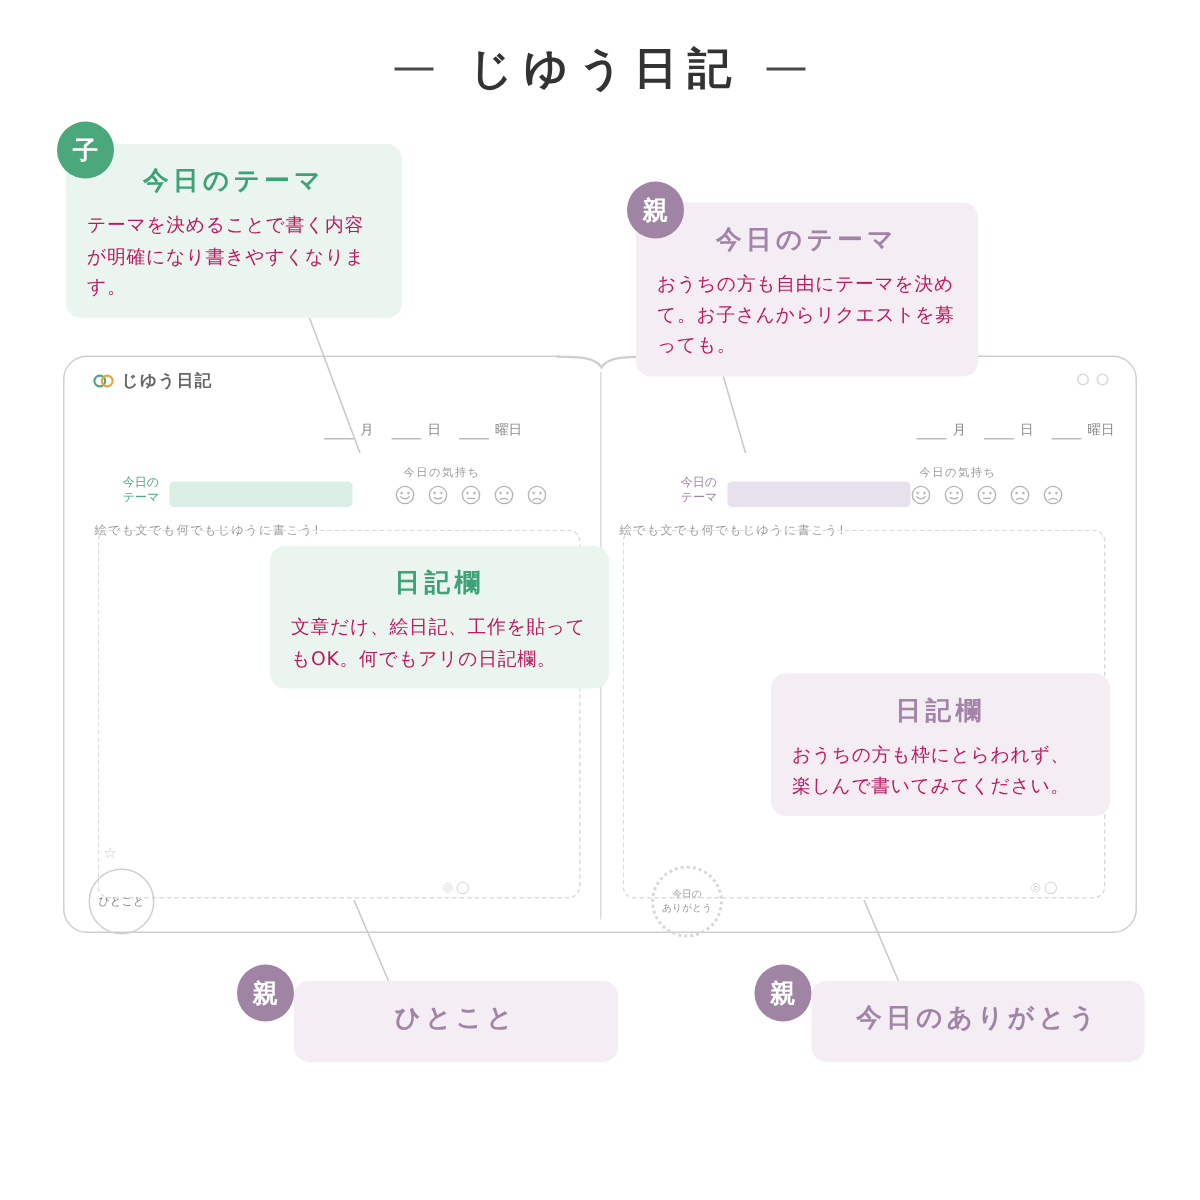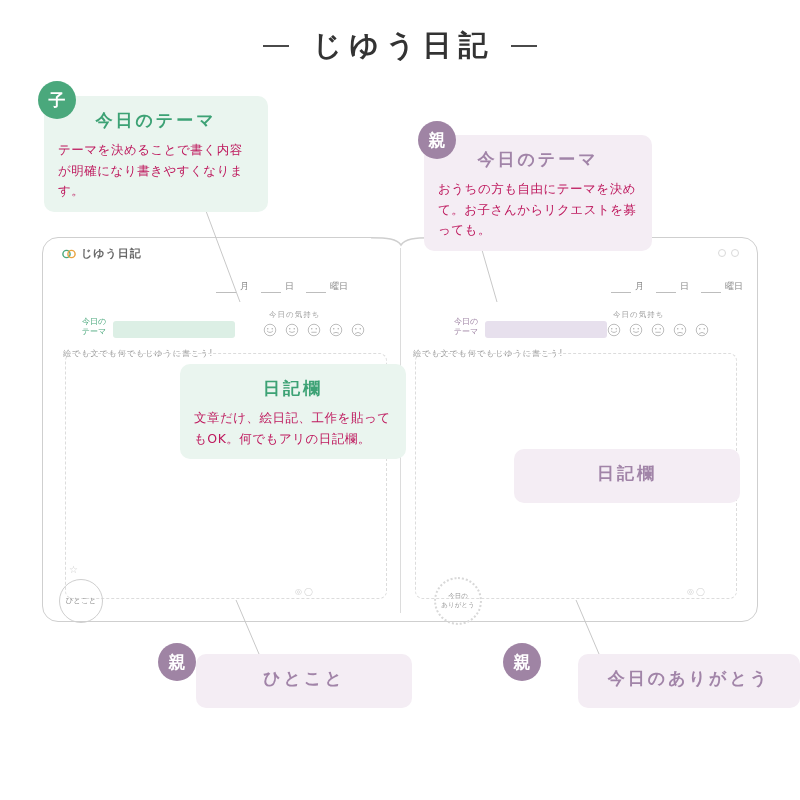--- a/index.html
+++ b/index.html
@@ -217,25 +217,26 @@
     <div class="box-body">おうちの方も自由にテーマを決めて。お子さんからリクエストを募っても。</div>
   </div>
 
   <div class="box green" style="left:180px; top:364px; width:226px;">
     <div class="box-title">日記欄</div>
     <div class="box-body">文章だけ、絵日記、工作を貼ってもOK。何でもアリの日記欄。</div>
   </div>
 
   <div class="box pink" style="left:514px; top:449px; width:226px;">
     <div class="box-title">日記欄</div>
+    <div class="box-body">おうちの方も枠にとらわれず、楽しんで書いてみてください。</div>
   </div>
 
   <div class="badge pink" style="left:158px; top:643px;">親</div>
   <div class="box pink" style="left:196px; top:654px; width:216px;">
     <div class="box-title">ひとこと</div>
   </div>
 
   <div class="badge pink" style="left:503px; top:643px;">親</div>
-  <div class="box pink" style="left:541px; top:654px; width:222px;margin-left:37px;">
+  <div class="box pink" style="left:541px; top:654px; width:222px;">
     <div class="box-title">今日のありがとう</div>
   </div>
 
 </div>
 
 </body></html>

